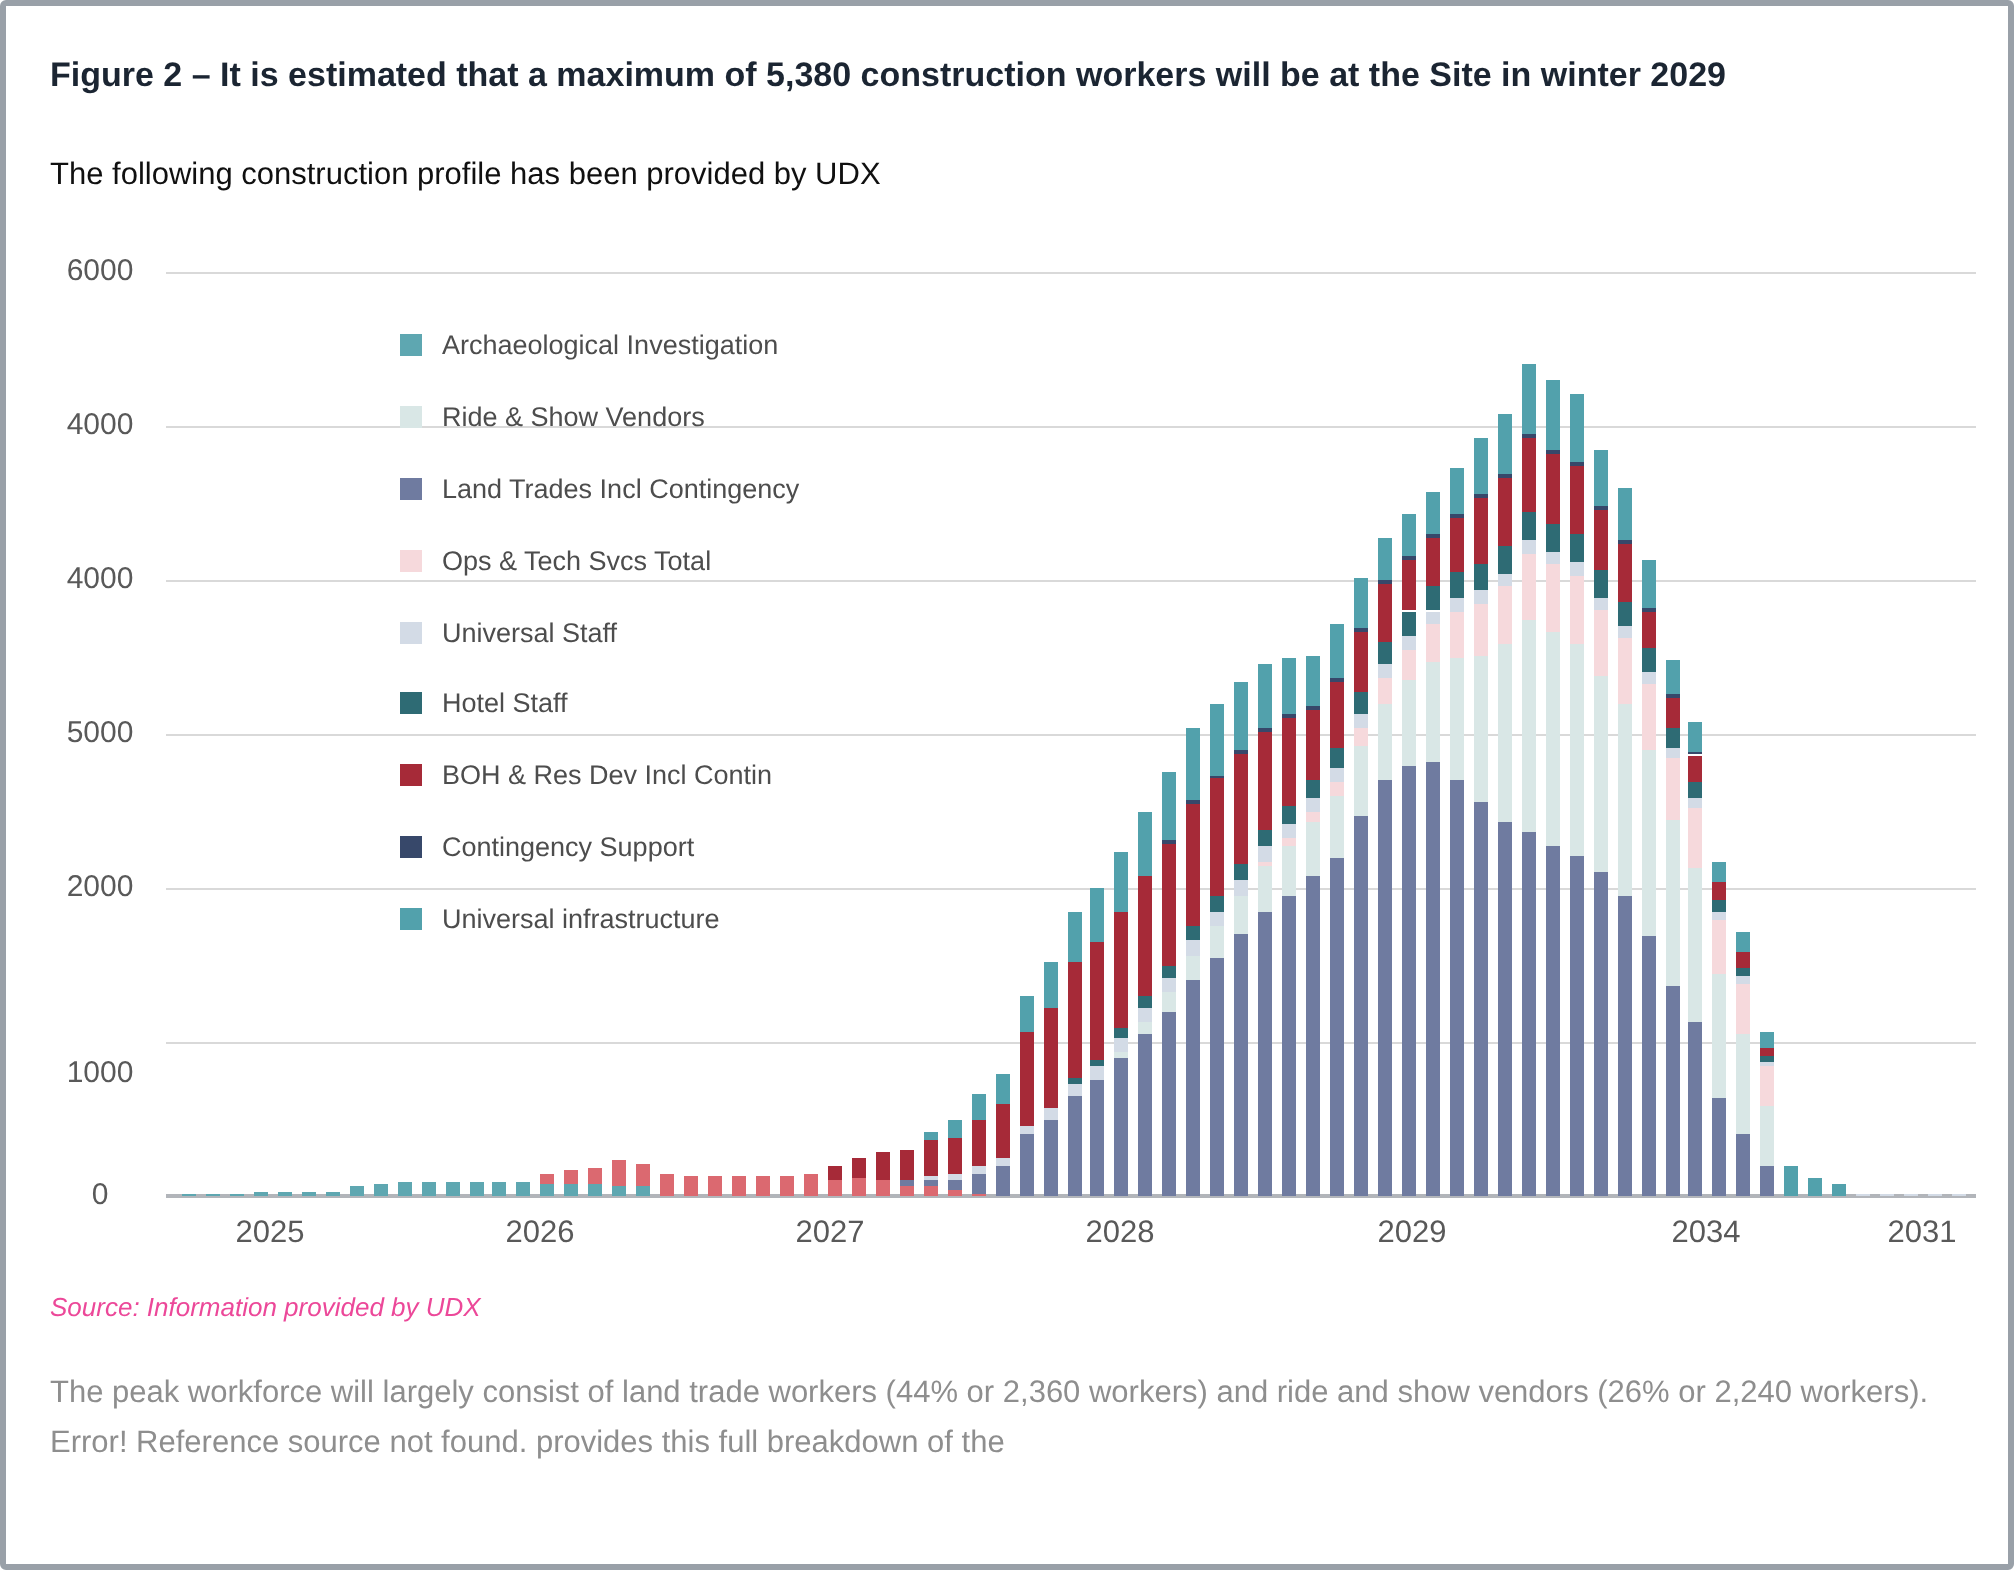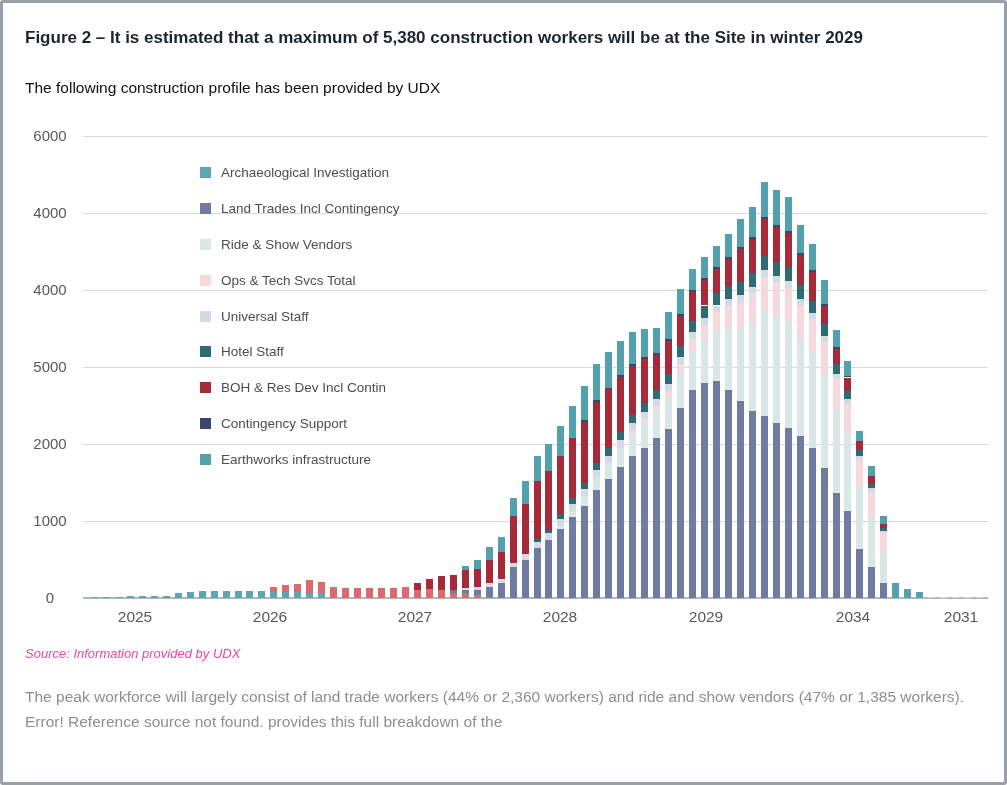--- a/index.html
+++ b/index.html
@@ -53,43 +53,43 @@
 
 <div class="page">
   <div class="inner">
 
     <p class="fig-title">Figure 2 – It is estimated that a maximum of 5,380 construction workers will be at the Site in winter 2029</p>
     <p class="fig-subtitle">The following construction profile has been provided by UDX</p>
 
     <div class="chart">
       <div class="y-axis" id="yAxis">
           <div class="y-tick" style="top: 453px;">0</div>
-          <div class="y-tick" style="top: 376px;">1000</div>
+          <div class="y-tick" style="top: 392px;">1000</div>
           <div class="y-tick" style="top: 299px;">2000</div>
           <div class="y-tick" style="top: 222px;">5000</div>
           <div class="y-tick" style="top: 145px;">4000</div>
           <div class="y-tick" style="top: 68px;">4000</div>
           <div class="y-tick" style="top: -9px;">6000</div>
         </div>
       <div class="plot" id="plot">
         <div class="baseline"></div>
         <div class="legend" id="legend">
             <div class="legend-item">
               <span class="legend-swatch" style="background: rgb(94, 167, 177);"></span>
               <span class="legend-label">Archaeological Investigation</span>
             </div>
             <div class="legend-item">
+              <span class="legend-swatch" style="background: rgb(217, 231, 230);"></span>
+              <span class="legend-label">Ride &amp; Show Vendors</span>
+            </div>
+            <div class="legend-item">
               <span class="legend-swatch" style="background: rgb(111, 123, 160);"></span>
               <span class="legend-label">Land Trades Incl Contingency</span>
             </div>
             <div class="legend-item">
-              <span class="legend-swatch" style="background: rgb(217, 231, 230);"></span>
-              <span class="legend-label">Ride &amp; Show Vendors</span>
-            </div>
-            <div class="legend-item">
               <span class="legend-swatch" style="background: rgb(246, 217, 220);"></span>
               <span class="legend-label">Ops &amp; Tech Svcs Total</span>
             </div>
             <div class="legend-item">
               <span class="legend-swatch" style="background: rgb(211, 219, 230);"></span>
               <span class="legend-label">Universal Staff</span>
             </div>
             <div class="legend-item">
               <span class="legend-swatch" style="background: rgb(46, 107, 116);"></span>
               <span class="legend-label">Hotel Staff</span>
@@ -97,21 +97,21 @@
             <div class="legend-item">
               <span class="legend-swatch" style="background: rgb(166, 42, 56);"></span>
               <span class="legend-label">BOH &amp; Res Dev Incl Contin</span>
             </div>
             <div class="legend-item">
               <span class="legend-swatch" style="background: rgb(55, 72, 106);"></span>
               <span class="legend-label">Contingency Support</span>
             </div>
             <div class="legend-item">
               <span class="legend-swatch" style="background: rgb(82, 161, 172);"></span>
-              <span class="legend-label">Earthworks infrastructure</span>
+              <span class="legend-label">Universal infrastructure</span>
             </div>
           </div>
       <div class="gridline" style="top: 385px;"></div>
           <div class="gridline" style="top: 308px;"></div>
           <div class="gridline" style="top: 231px;"></div>
           <div class="gridline" style="top: 154px;"></div>
           <div class="gridline" style="top: 77px;"></div>
           <div class="gridline" style="top: 0px;"></div>
           <div class="bar" style="left: 8px; width: 7px; height: 1.54px;">
             <div class="bar-seg" style="bottom: 0px; height: 1.54px; background: rgb(94, 167, 177);"></div>
@@ -568,16 +568,16 @@
           <div class="x-tick" style="left: 187px;">2026</div>
           <div class="x-tick" style="left: 332px;">2027</div>
           <div class="x-tick" style="left: 477px;">2028</div>
           <div class="x-tick" style="left: 623px;">2029</div>
           <div class="x-tick" style="left: 770px;">2034</div>
           <div class="x-tick" style="left: 878px;">2031</div>
         </div>
     </div>
 
     <p class="source-note">Source: Information provided by UDX</p>
-    <p class="body-text">The peak workforce will largely consist of land trade workers (44% or 2,360 workers) and ride and show vendors (47% or 1,385 workers). Error! Reference source not found. provides this full breakdown of the</p>
+    <p class="body-text">The peak workforce will largely consist of land trade workers (44% or 2,360 workers) and ride and show vendors (26% or 2,240 workers). Error! Reference source not found. provides this full breakdown of the</p>
 
   </div>
 </div>
 
 </body></html>

